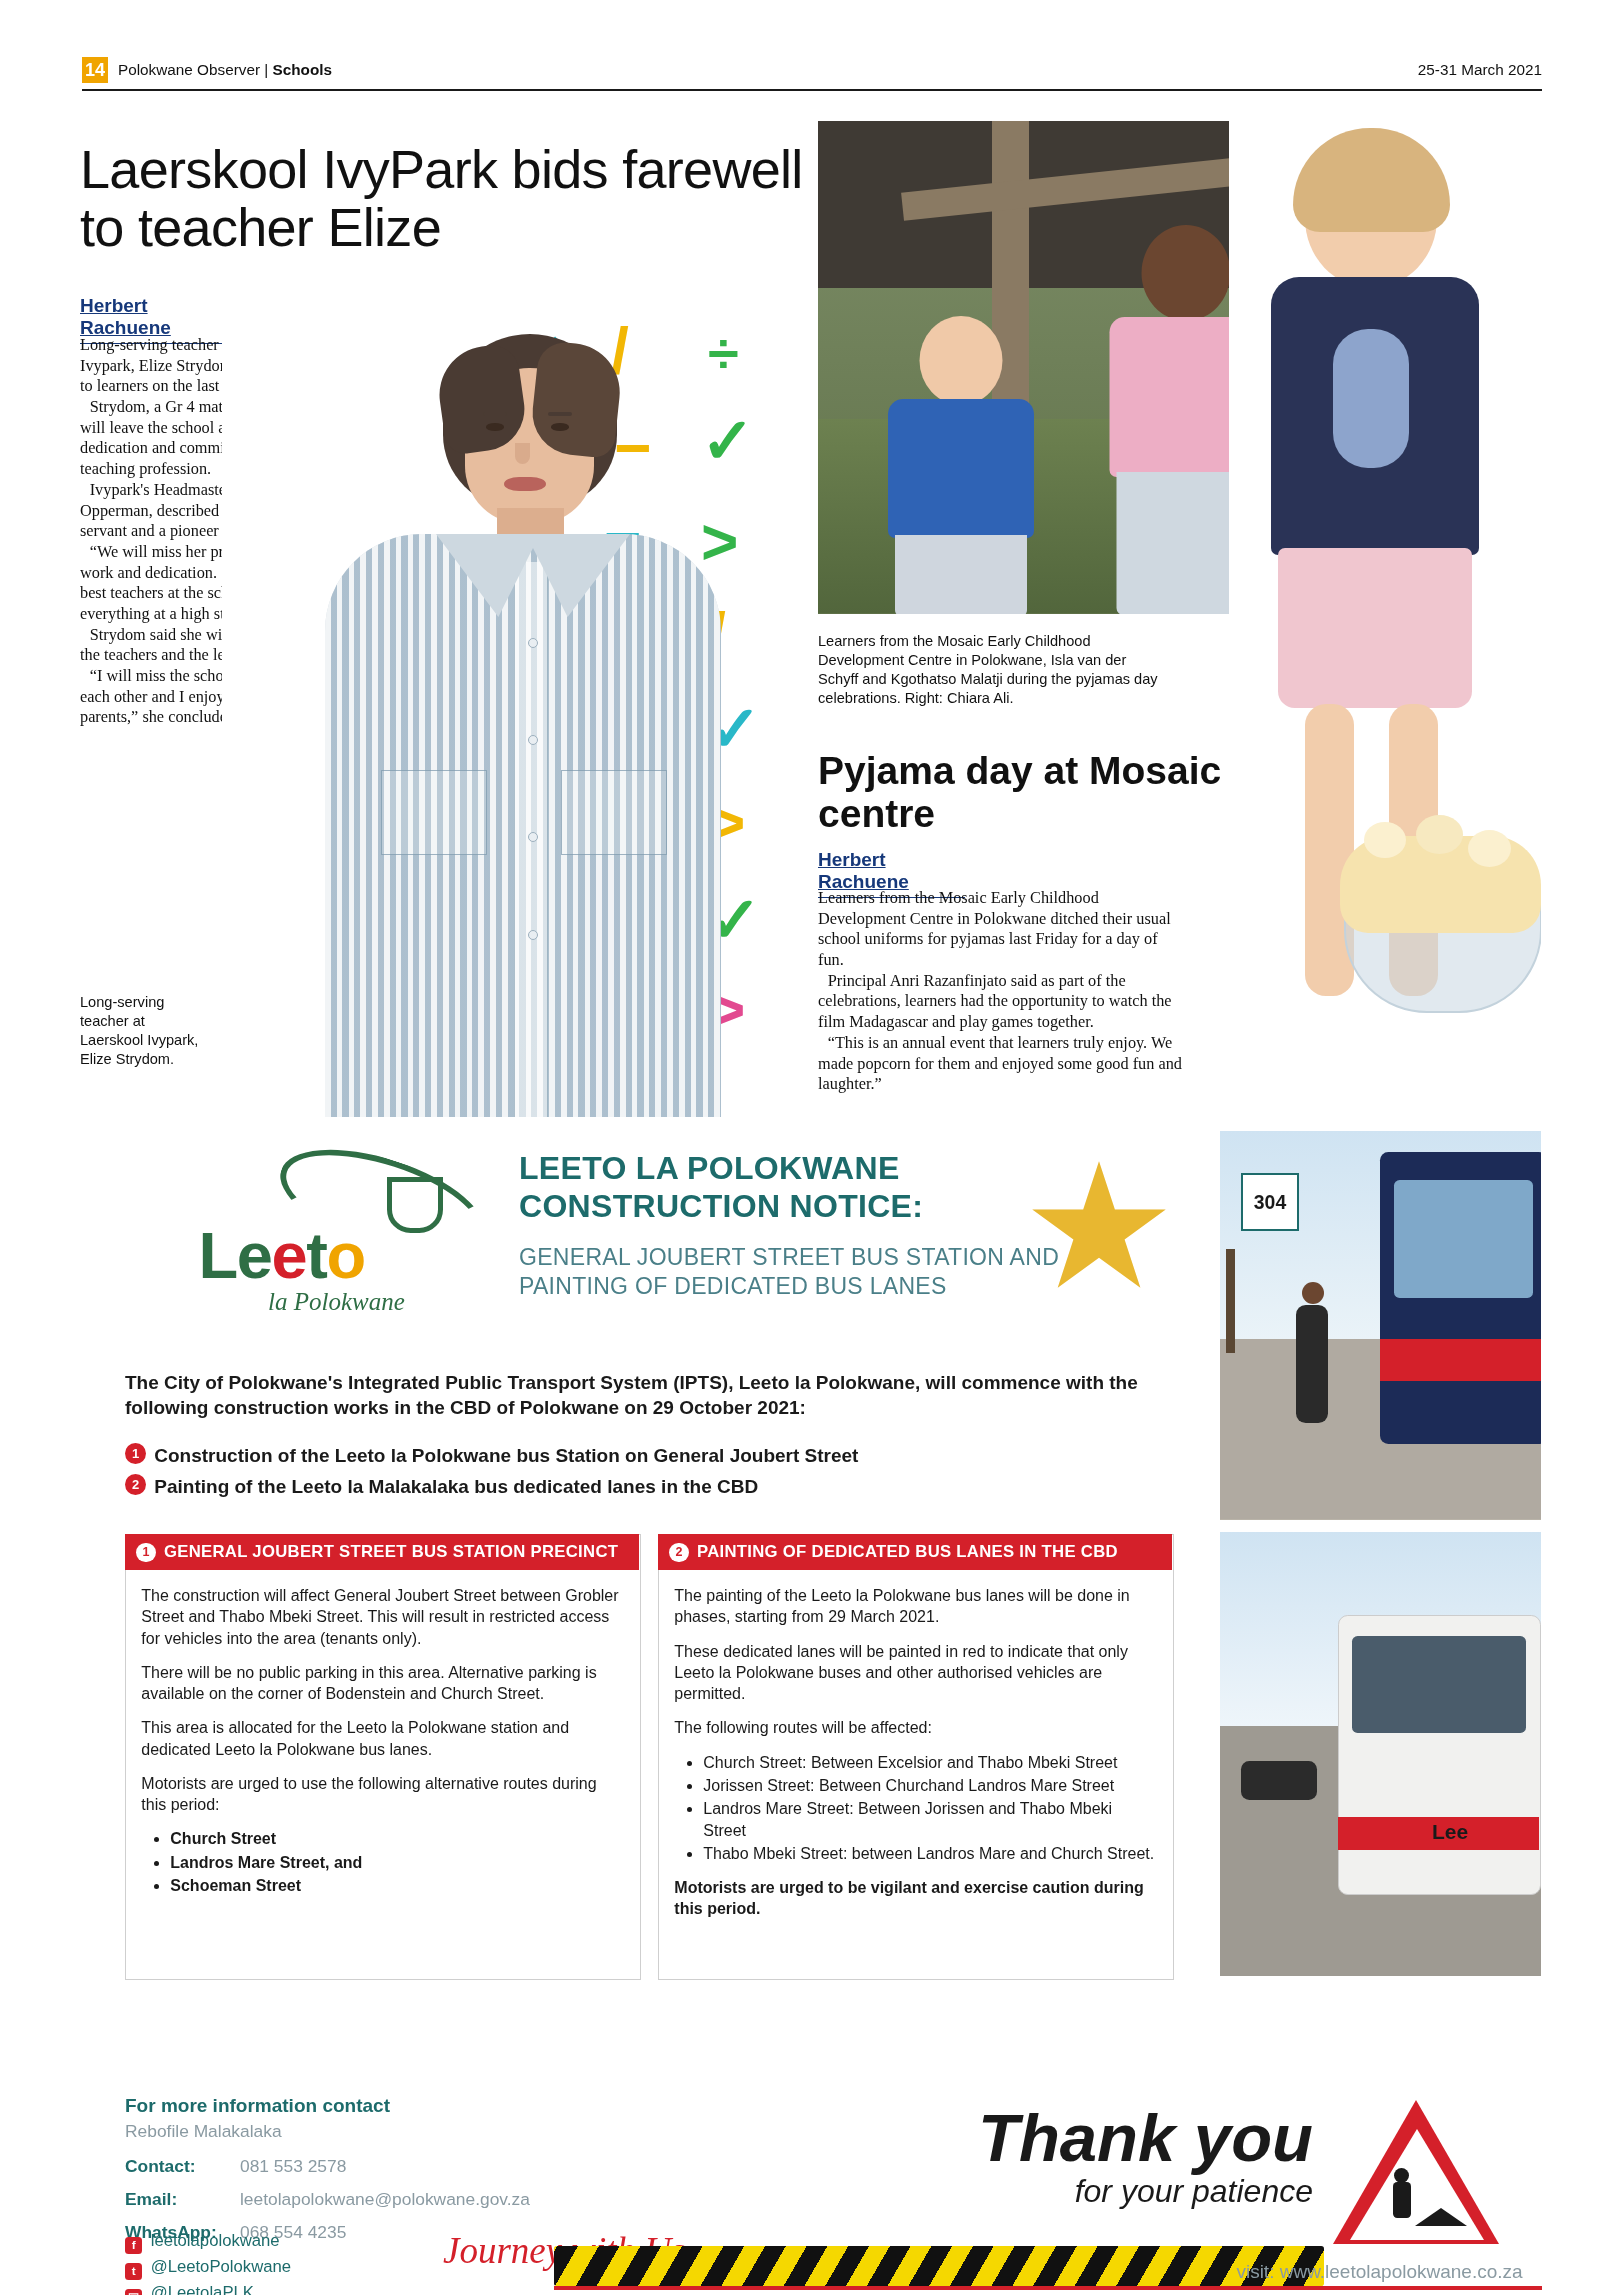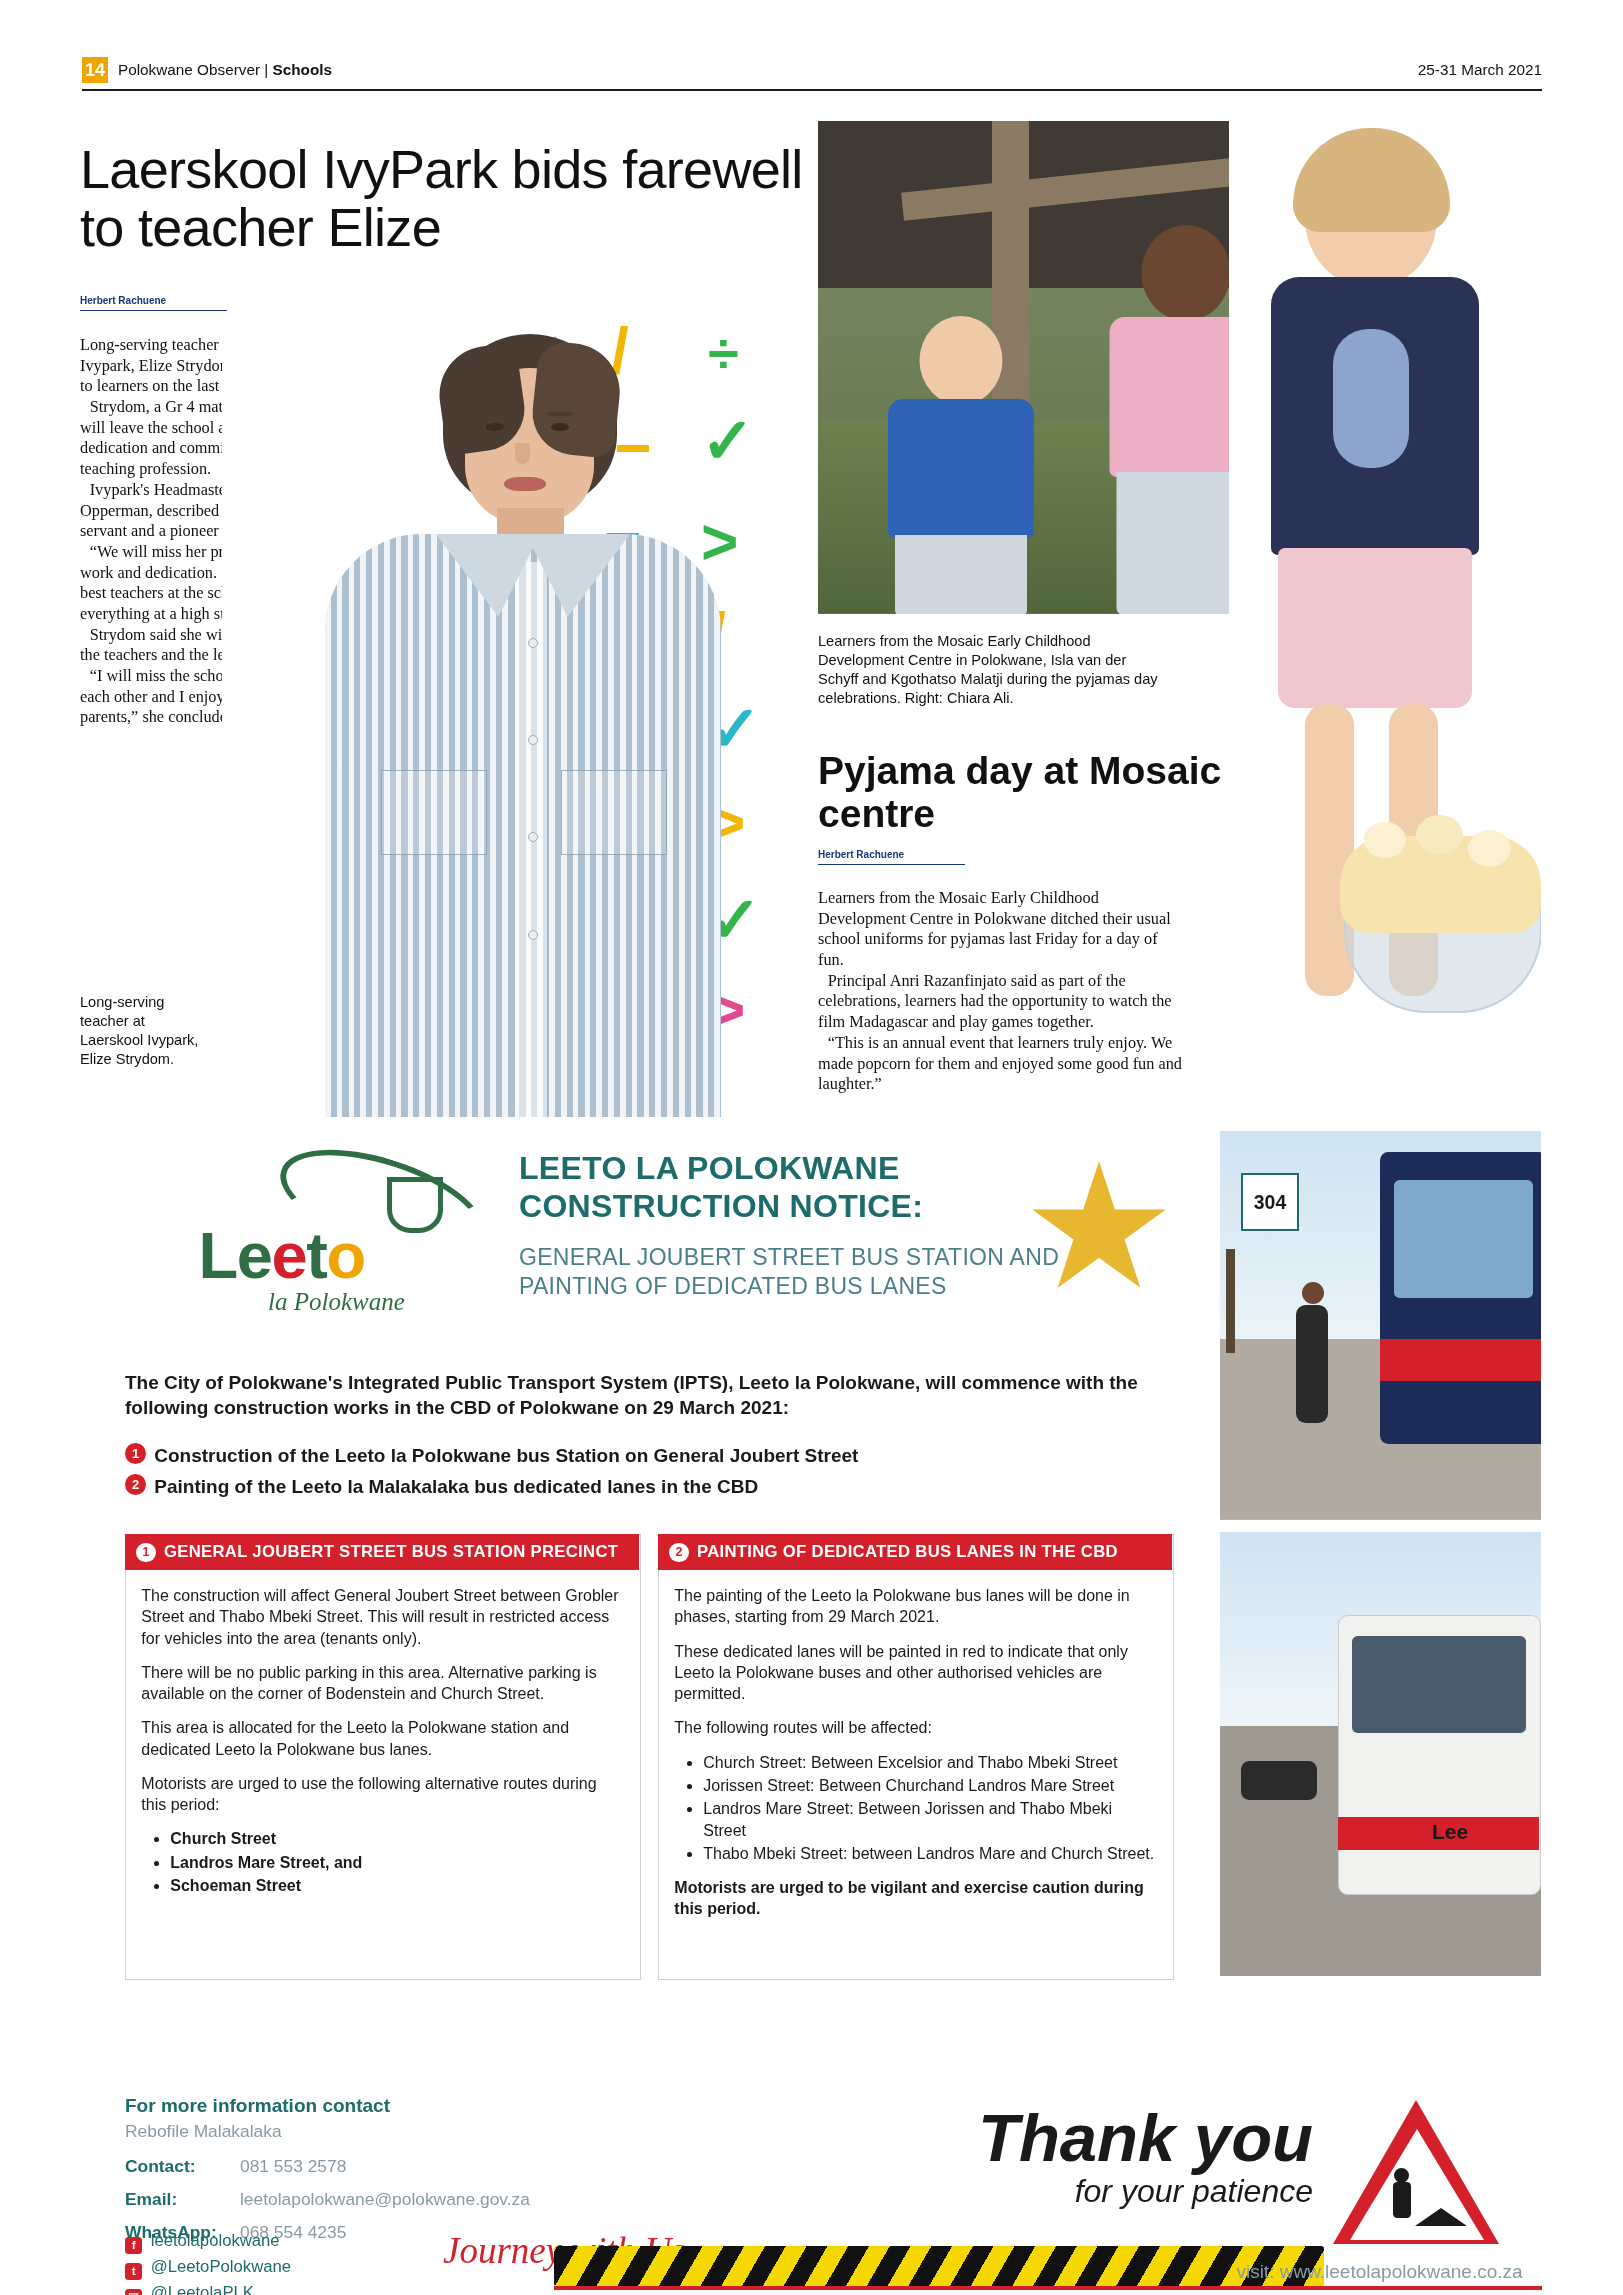--- a/index.html
+++ b/index.html
@@ -71,24 +71,25 @@
     font-size: 54px;
     line-height: 1.08;
     color: #111;
     letter-spacing: -0.7px;
   }
 
   .byline {
     position: absolute;
     font-family: "Liberation Sans", sans-serif;
     font-weight: bold;
-    font-size: 10px;
+    font-size: 19px;
     color: #16387a;
     border-bottom: 1.4px solid #16387a;
     padding-bottom: 3.5px;
+    text-decoration: underline;
   }
   #byline-main { left: 80px; top: 295px; width: 147px; }
   #byline-pyjama { left: 818px; top: 849px; width: 147px; }
 
   .bodytext {
     position: absolute;
     font-family: "Liberation Serif", serif;
     font-size: 16.3px;
     line-height: 1.27;
     color: #111;
@@ -781,21 +782,21 @@
       <div class="ad-title">
         <div>LEETO LA POLOKWANE</div>
         <div>CONSTRUCTION NOTICE:</div>
       </div>
       <div class="ad-subtitle">
         <div>GENERAL JOUBERT STREET BUS STATION AND</div>
         <div>PAINTING OF DEDICATED BUS LANES</div>
       </div>
     </div>
 
-    <div class="ad-intro">The City of Polokwane's Integrated Public Transport System (IPTS), Leeto la Polokwane, will commence with the following construction works in the CBD of Polokwane on 29 March 2021:</div>
+    <div class="ad-intro">The City of Polokwane's Integrated Public Transport System (IPTS), Leeto la Polokwane, will commence with the following construction works in the CBD of Polokwane on 29 October 2021:</div>
 
     <div class="ad-numlist">
       <div class="numrow">
         <div class="numbadge">1</div>
         <div class="numtext">Construction of the Leeto la Polokwane bus Station on General Joubert Street</div>
       </div>
       <div class="numrow">
         <div class="numbadge">2</div>
         <div class="numtext">Painting of the Leeto la Malakalaka bus dedicated lanes in the CBD</div>
       </div>

